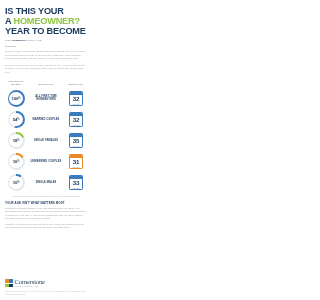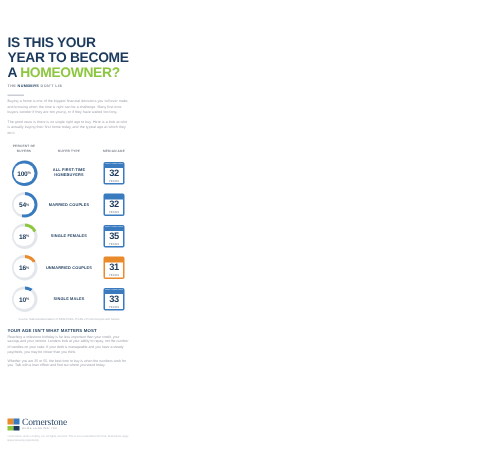--- a/index.html
+++ b/index.html
@@ -13,21 +13,20 @@
     width: 92px; height: 300px;
     position: relative;
     background: #ffffff;
     display: flex;
     flex-direction: column;
   }
 
   
   .header {
     padding: 6px 5px 0 5px;
-    margin-top: 17px;
   }
   .title {
     font-weight: bold;
     font-size: 9.2px;
     line-height: 10.2px;
     letter-spacing: -0.2px;
     color: #1b3a5c;
     text-transform: uppercase;
   }
   .title .accent { color: #8dc63f; }
@@ -249,22 +248,22 @@
   }
 </style>
 </head>
 <body>
 
 <div class="page">
 
   <div class="header">
     <div class="title">
       <div>IS THIS YOUR</div>
+      <div><span>A </span><span class="accent">HOMEOWNER?</span></div>
       <div>YEAR TO BECOME</div>
-      <div><span>A </span><span class="accent">HOMEOWNER?</span></div>
     </div>
     <div class="subtitle"><span>THE </span><span class="sub-accent">NUMBERS</span><span> DON'T LIE</span></div>
   </div>
 
   <div class="intro">
     <div class="intro-rule"></div>
     <p>Buying a home is one of the biggest financial decisions you will ever make, and knowing when the time is right can be a challenge. Many first-time buyers wonder if they are too young, or if they have waited too long.</p>
     <p>The good news is there is no single right age to buy. Here is a look at who is actually buying their first home today, and the typical age at which they do it.</p>
   </div>
 

